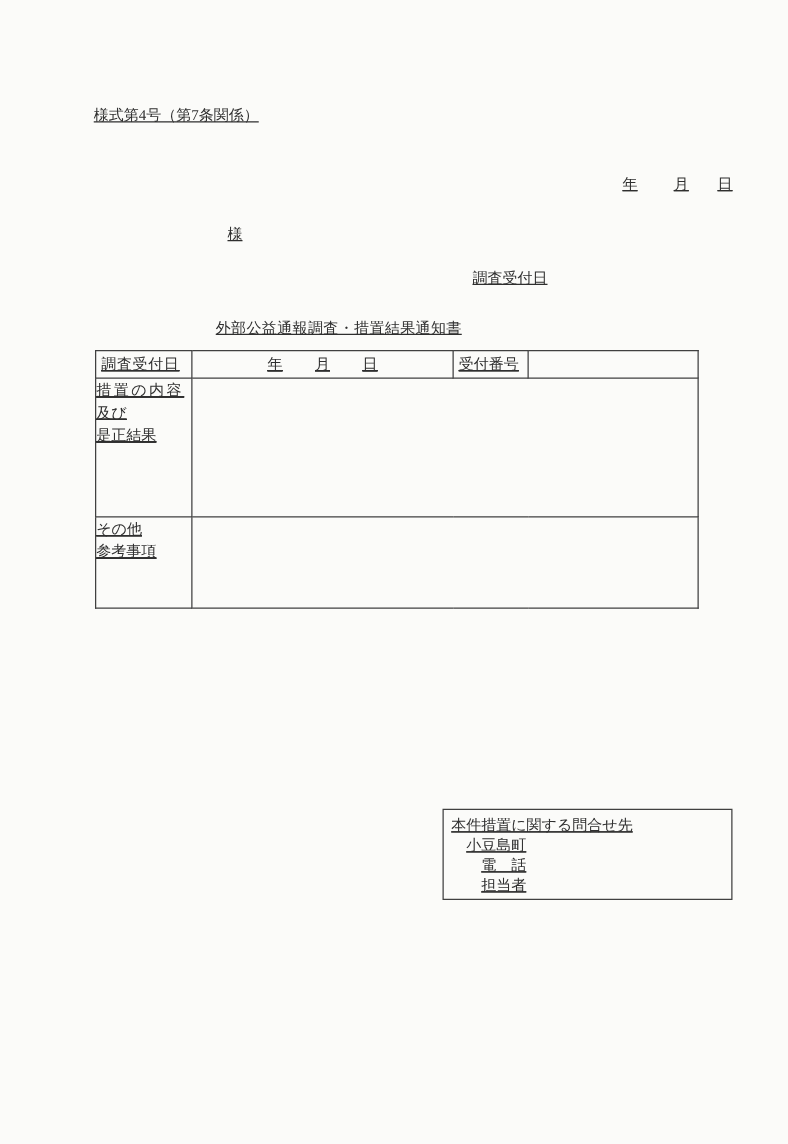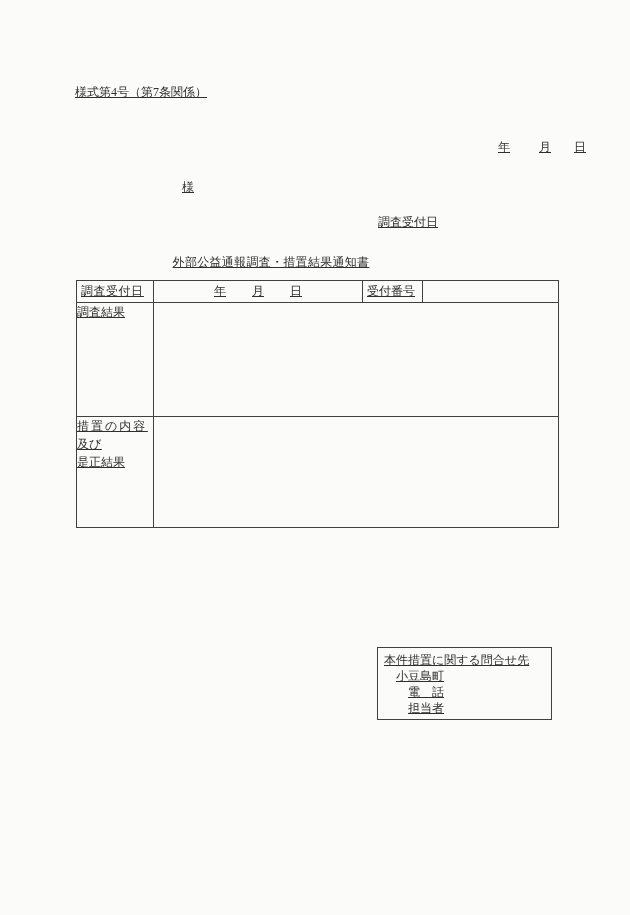--- a/index.html
+++ b/index.html
@@ -46,22 +46,22 @@
   .date-spread { display: flex; justify-content: center; gap: 26px; }
   tr.r-investigation { height: 114px; }
   tr.r-measure { height: 111px; }
   tr.r-other { height: 73px; }
   td.row-label { padding: 16px 5px 0 6px; line-height: 18px; }
   .spread-line { letter-spacing: 2px; }
 
   
   .contact-box {
     position: absolute;
-    left: 377px; top: 647px;
-    width: 175px; height: 73px;
+    left: 354px; top: 647px;
+    width: 232px; height: 73px;
     border: 1px solid #404040;
     padding: 4px 0 0 6px;
     line-height: 16px;
   }
   .contact-box .ind-1 { padding-left: 12px; }
   .contact-box .ind-2 { padding-left: 24px; }
 </style>
 </head>
 <body>
 
@@ -90,31 +90,32 @@
     <td>
       <div class="date-spread">
         <span>年</span>
         <span>月</span>
         <span>日</span>
       </div>
     </td>
     <td>受付番号</td>
     <td></td>
   </tr>
-  <tr class="r-investigation">
-    <td class="row-label">
-      <div>調査結果</div>
-    </td>
-    <td colspan="3"></td>
-  </tr>
   <tr class="r-measure">
     <td class="row-label">
       <div class="spread-line">措置の内容</div>
       <div>及び</div>
       <div>是正結果</div>
+    </td>
+    <td colspan="3"></td>
+  </tr>
+  <tr class="r-other">
+    <td class="row-label">
+      <div>その他</div>
+      <div>参考事項</div>
     </td>
     <td colspan="3"></td>
   </tr>
 </tbody>
   </table>
 
 <div class="contact-box">
   <div>本件措置に関する問合せ先</div>
   <div class="ind-1">小豆島町</div>
   <div class="ind-2">電　話</div>

